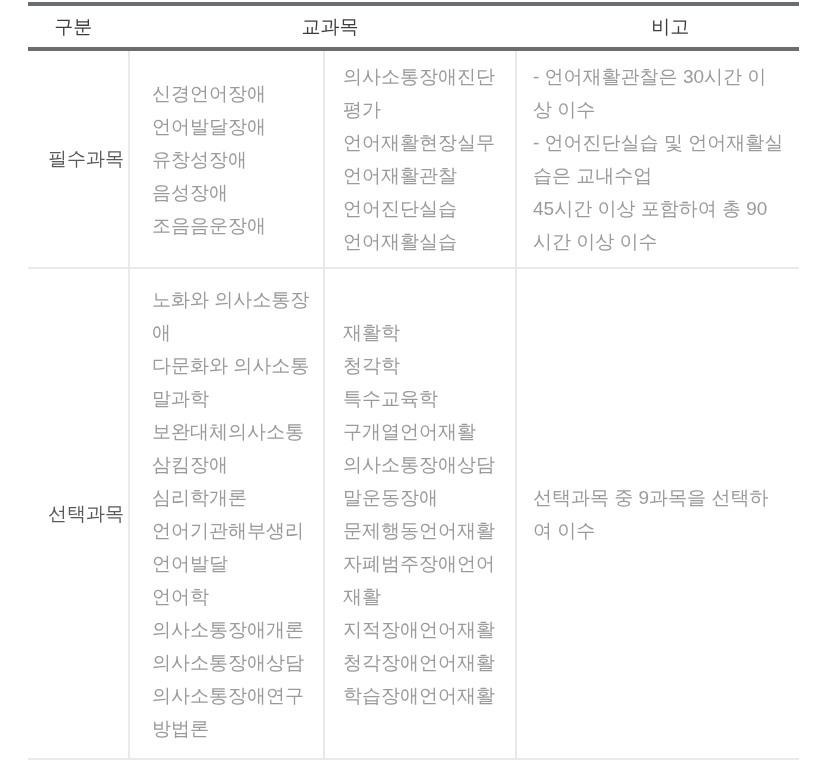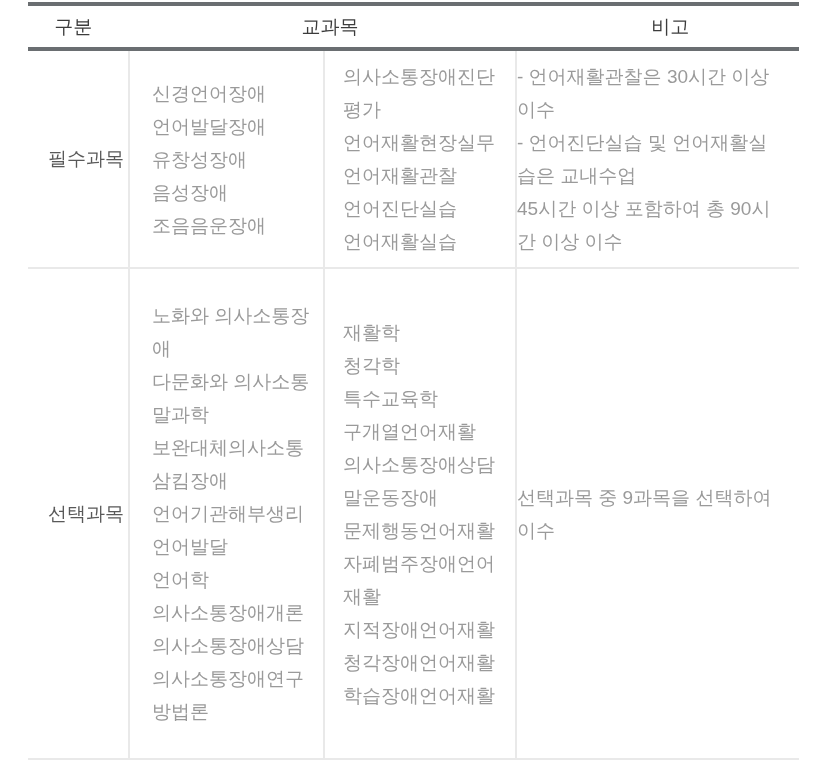--- a/index.html
+++ b/index.html
@@ -65,21 +65,21 @@
     padding-left:22px;padding-right:8px;
   }
   .cell-sub2{
     width:192px;
     border-left:2px solid var(--light);
     padding-left:18px;padding-right:12px;
   }
   .cell-note{
     width:284px;
     border-left:2px solid var(--light);
-    padding-left:0;padding-right:14px;
+    padding-left:16px;padding-right:14px;
   }
 </style>
 </head>
 <body>
 
 <div class="table">
 
   <div class="header-row">
     <div class="header-cell hc-category">구분</div>
     <div class="header-cell hc-subjects">교과목</div>
@@ -110,20 +110,21 @@
   </div>
 
   <div class="body-row row-elective">
     <div class="cell cell-category">선택과목</div>
     <div class="cell cell-sub1">
         <div>노화와 의사소통장애</div>
         <div>다문화와 의사소통</div>
         <div>말과학</div>
         <div>보완대체의사소통</div>
         <div>삼킴장애</div>
+        <div>심리학개론</div>
         <div>언어기관해부생리</div>
         <div>언어발달</div>
         <div>언어학</div>
         <div>의사소통장애개론</div>
         <div>의사소통장애상담</div>
         <div>의사소통장애연구방법론</div>
       </div>
     <div class="cell cell-sub2">
         <div>재활학</div>
         <div>청각학</div>

